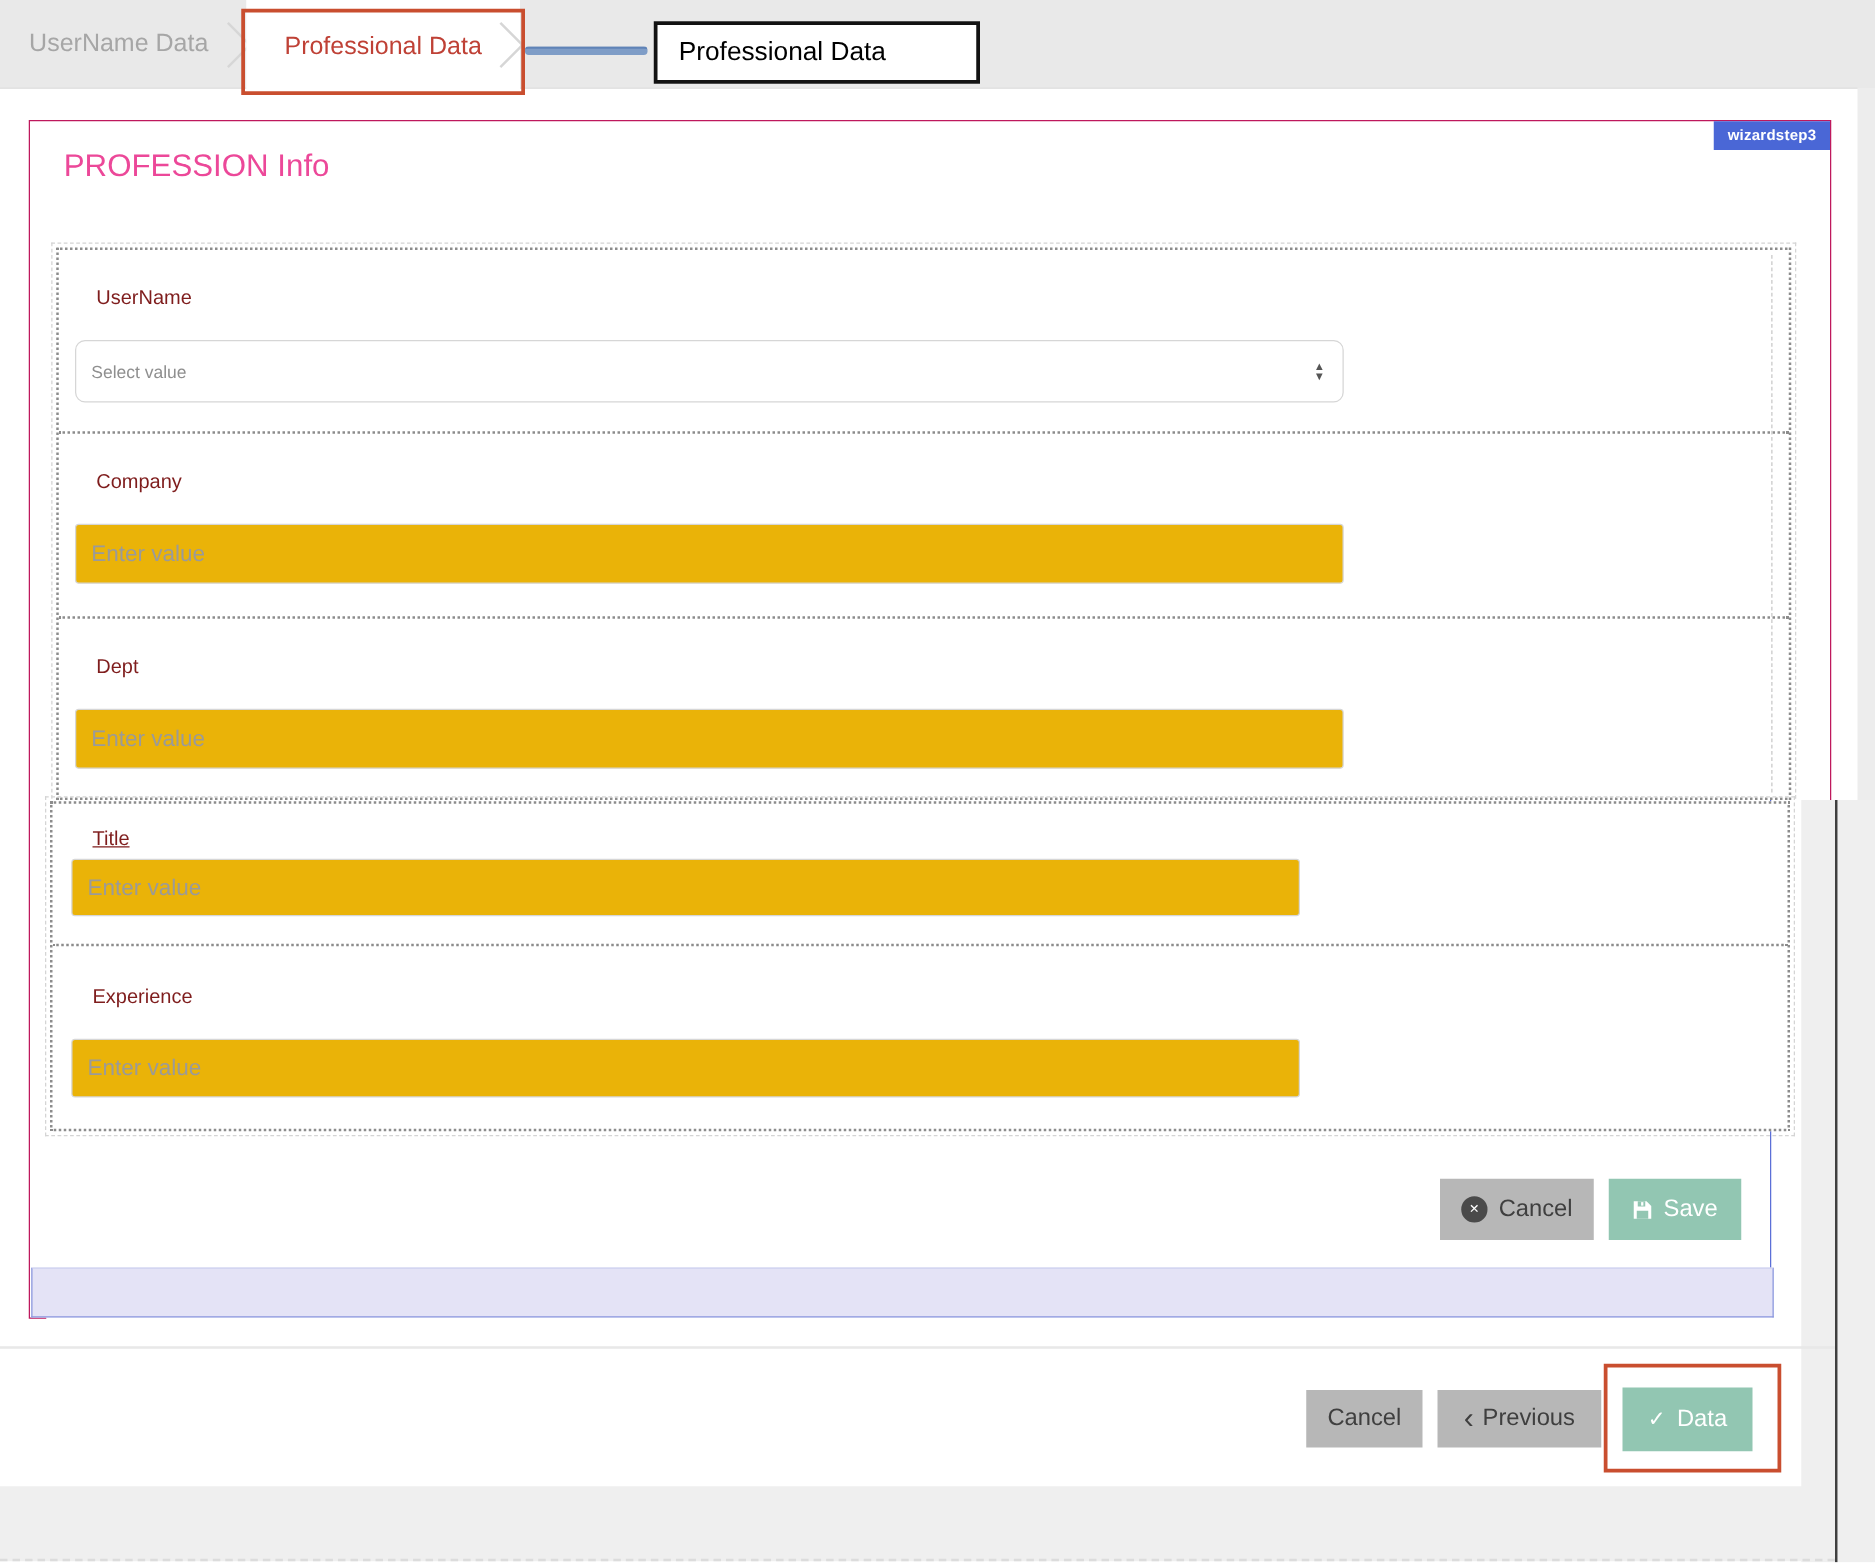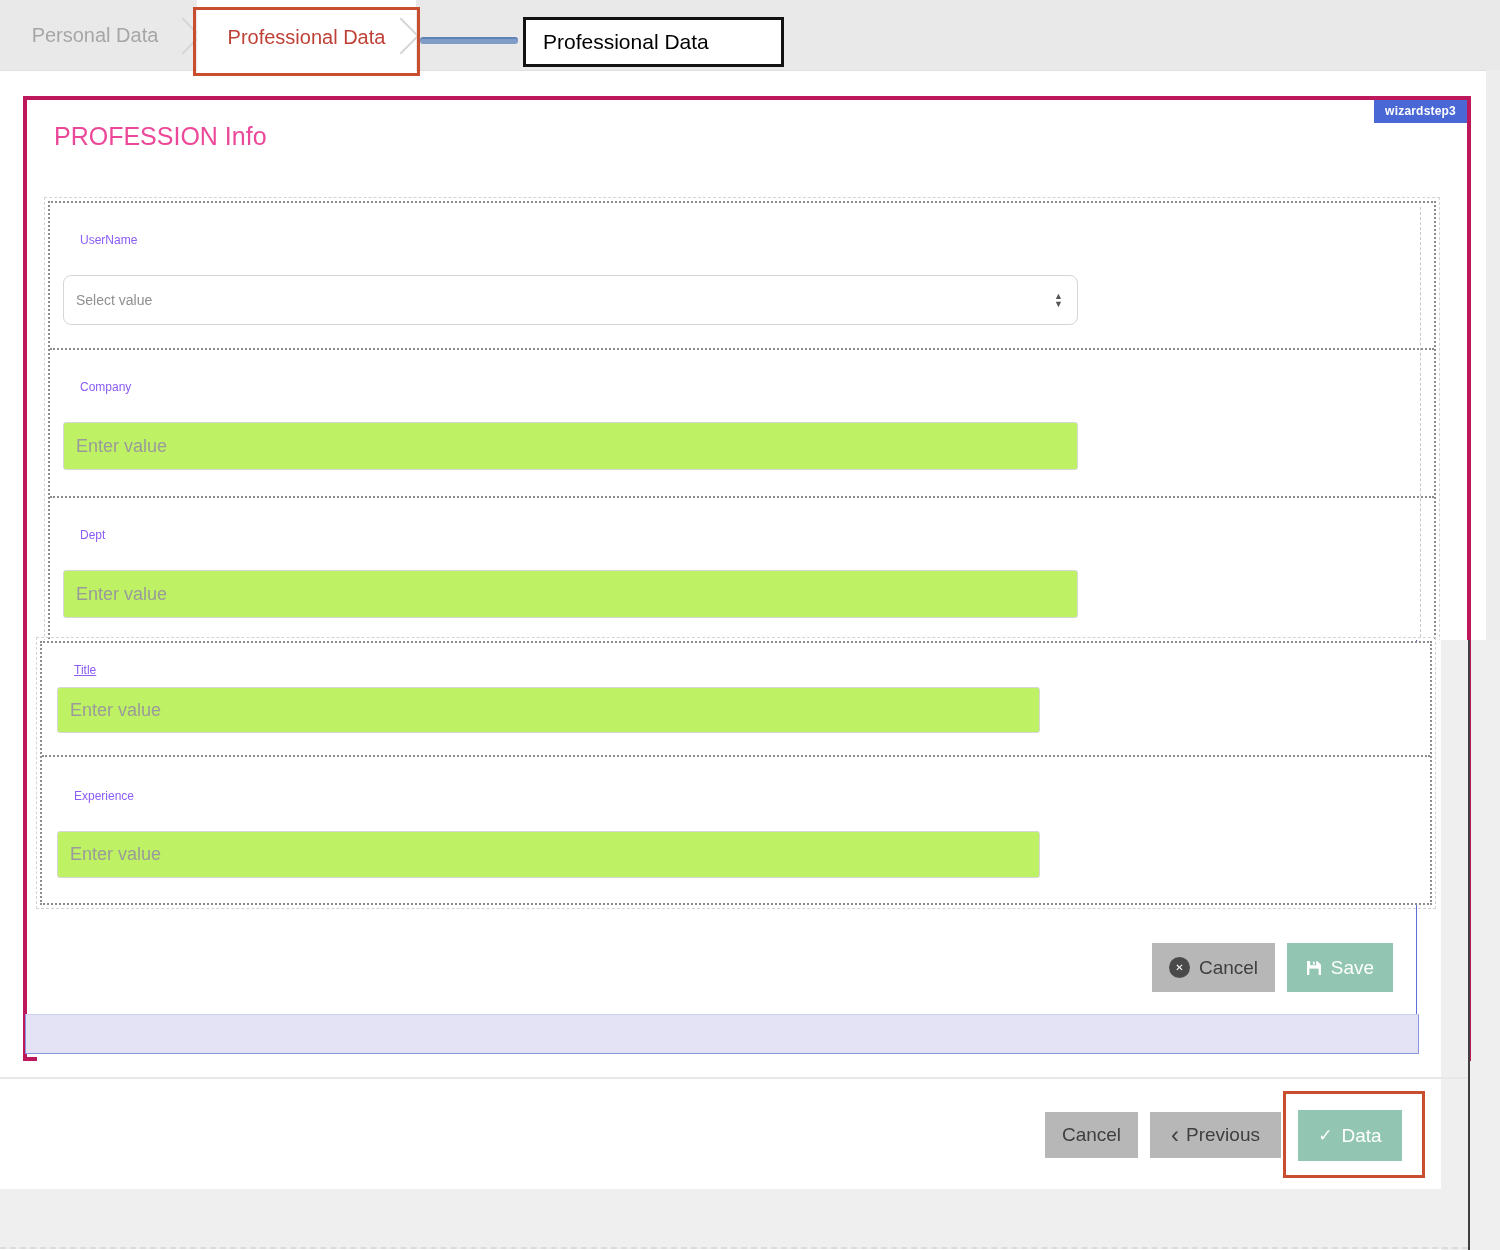--- a/index.html
+++ b/index.html
@@ -13,31 +13,31 @@
   .chev{position:absolute;width:24px;height:24px;border-top:2px solid #d6d6d6;border-right:2px solid #d6d6d6;transform:rotate(45deg);}
   .chev1{left:170px;top:23px;}
   .chev2{left:388px;top:23px;}
 
   
   .annot-tab{position:absolute;left:193px;top:7px;width:221px;height:63px;border:3px solid #c94e2f;z-index:40;}
   .connector{position:absolute;left:420px;top:37px;width:98px;height:5px;background:#7f9dc7;border-top:2px solid #5f83b7;border-radius:3px;z-index:40;}
   .callout{position:absolute;left:523px;top:17px;width:238px;height:44px;background:#fff;border:3px solid #121212;display:flex;align-items:center;padding-left:17px;font-size:21px;color:#000;z-index:40;}
 
   
-  .panelA{position:absolute;left:23px;top:96px;width:1440px;height:957px;border:4px solid #be185d;background:#fff;}
+  .panelA{position:absolute;left:23px;top:96px;width:1440px;height:957px;border:1px solid #be185d;background:#fff;}
   .badge{position:absolute;right:0;top:0;background:#4a67d6;color:#fff;font-size:12px;font-weight:bold;padding:4px 11px 5px;letter-spacing:.2px;}
   .titleA{position:absolute;left:27px;top:22px;font-size:25px;color:#ec4899;}
 
   .wrapA{position:absolute;left:21px;top:101px;width:1384px;height:438px;border:2px dotted #8c8c8c;outline:1px dashed #d4d4d4;outline-offset:3px;background:#fff;}
   .frow{position:relative;width:100%;}
   .frow + .frow{border-top:2px dotted #8c8c8c;}
   .r-user{height:145px;} .r-co{height:146px;} .r-dept{height:143px;}
-  .flabel{position:absolute;left:30px;top:30px;font-size:12px;color:#8b5cf6;}
+  .flabel{position:absolute;left:30px;top:30px;font-size:16px;color:#7f1d1d;}
   .tinput{position:absolute;left:13px;top:72px;width:1015px;height:48px;border:1px solid #d6d6d6;border-radius:3px;
-          font-family:"Liberation Sans","DejaVu Sans",sans-serif;font-size:18px;color:#444;padding:0 0 0 12px;box-sizing:border-box;background:#bef264;}
+          font-family:"Liberation Sans","DejaVu Sans",sans-serif;font-size:18px;color:#444;padding:0 0 0 12px;box-sizing:border-box;background:#eab308;}
   .tinput::placeholder{color:#9a9a9a;opacity:1;}
   .selbox{position:absolute;left:13px;top:72px;width:1015px;height:50px;border:1px solid #d6d6d6;border-radius:8px;background:#fff;
           display:flex;align-items:center;justify-content:space-between;padding:0 14px 0 12px;box-sizing:border-box;cursor:pointer;}
   .sel-text{font-size:14px;color:#8f8f8f;}
   .updown{display:flex;flex-direction:column;line-height:8px;font-size:9px;color:#555;}
   .vguide{position:absolute;right:13px;top:4px;bottom:4px;border-left:1px dashed #c8c8c8;}
 
   
   .overlayB{position:absolute;left:37px;top:640px;width:1431px;height:610px;background:#fff;border-right:2px solid #3f3f3f;}
   .grayGutter{position:absolute;right:0;top:0;width:27px;height:610px;background:#efefef;}
@@ -69,21 +69,21 @@
   .rightColTop{position:absolute;left:1486px;top:70px;width:14px;height:575px;background:#ededed;}
   .rightColBot{position:absolute;left:1470px;top:640px;width:30px;height:610px;background:#efefef;}
 </style>
 </head>
 <body>
 
 <div id="page">
 
   <div class="tab-bar">
     <div class="tab-personal">
-      <span>Personal Data</span>
+      <span>UserName Data</span>
     </div>
     <div class="chev chev1"></div>
     <div class="tab-active">
       <span>Professional Data</span>
     </div>
     <div class="chev chev2"></div>
   </div>
 
   <div class="rightColTop"></div>
   <div class="rightColBot"></div>

